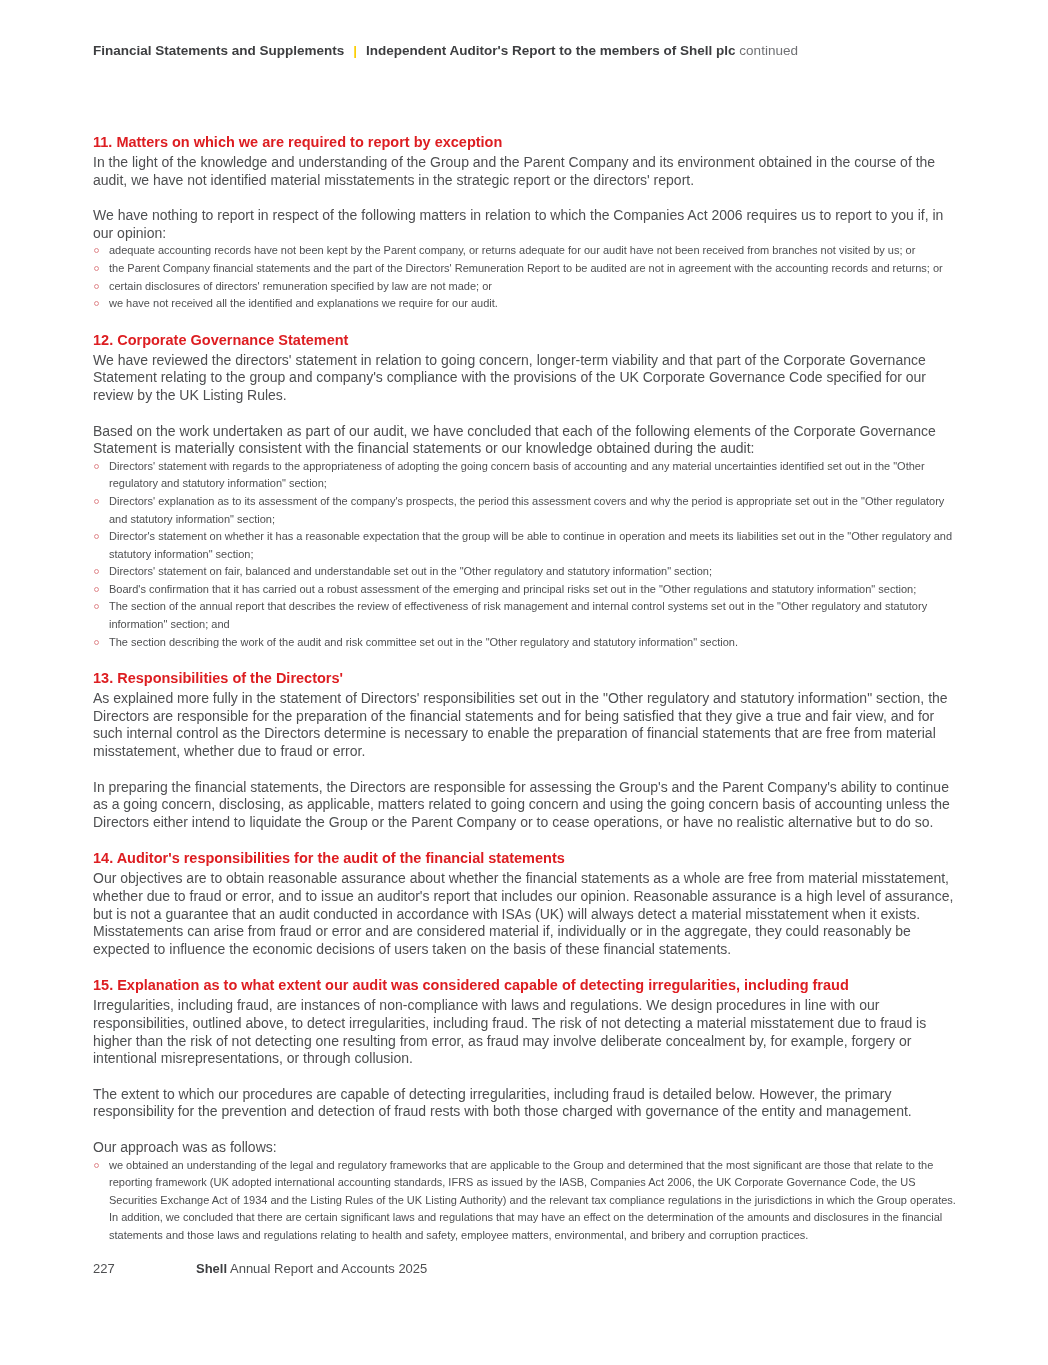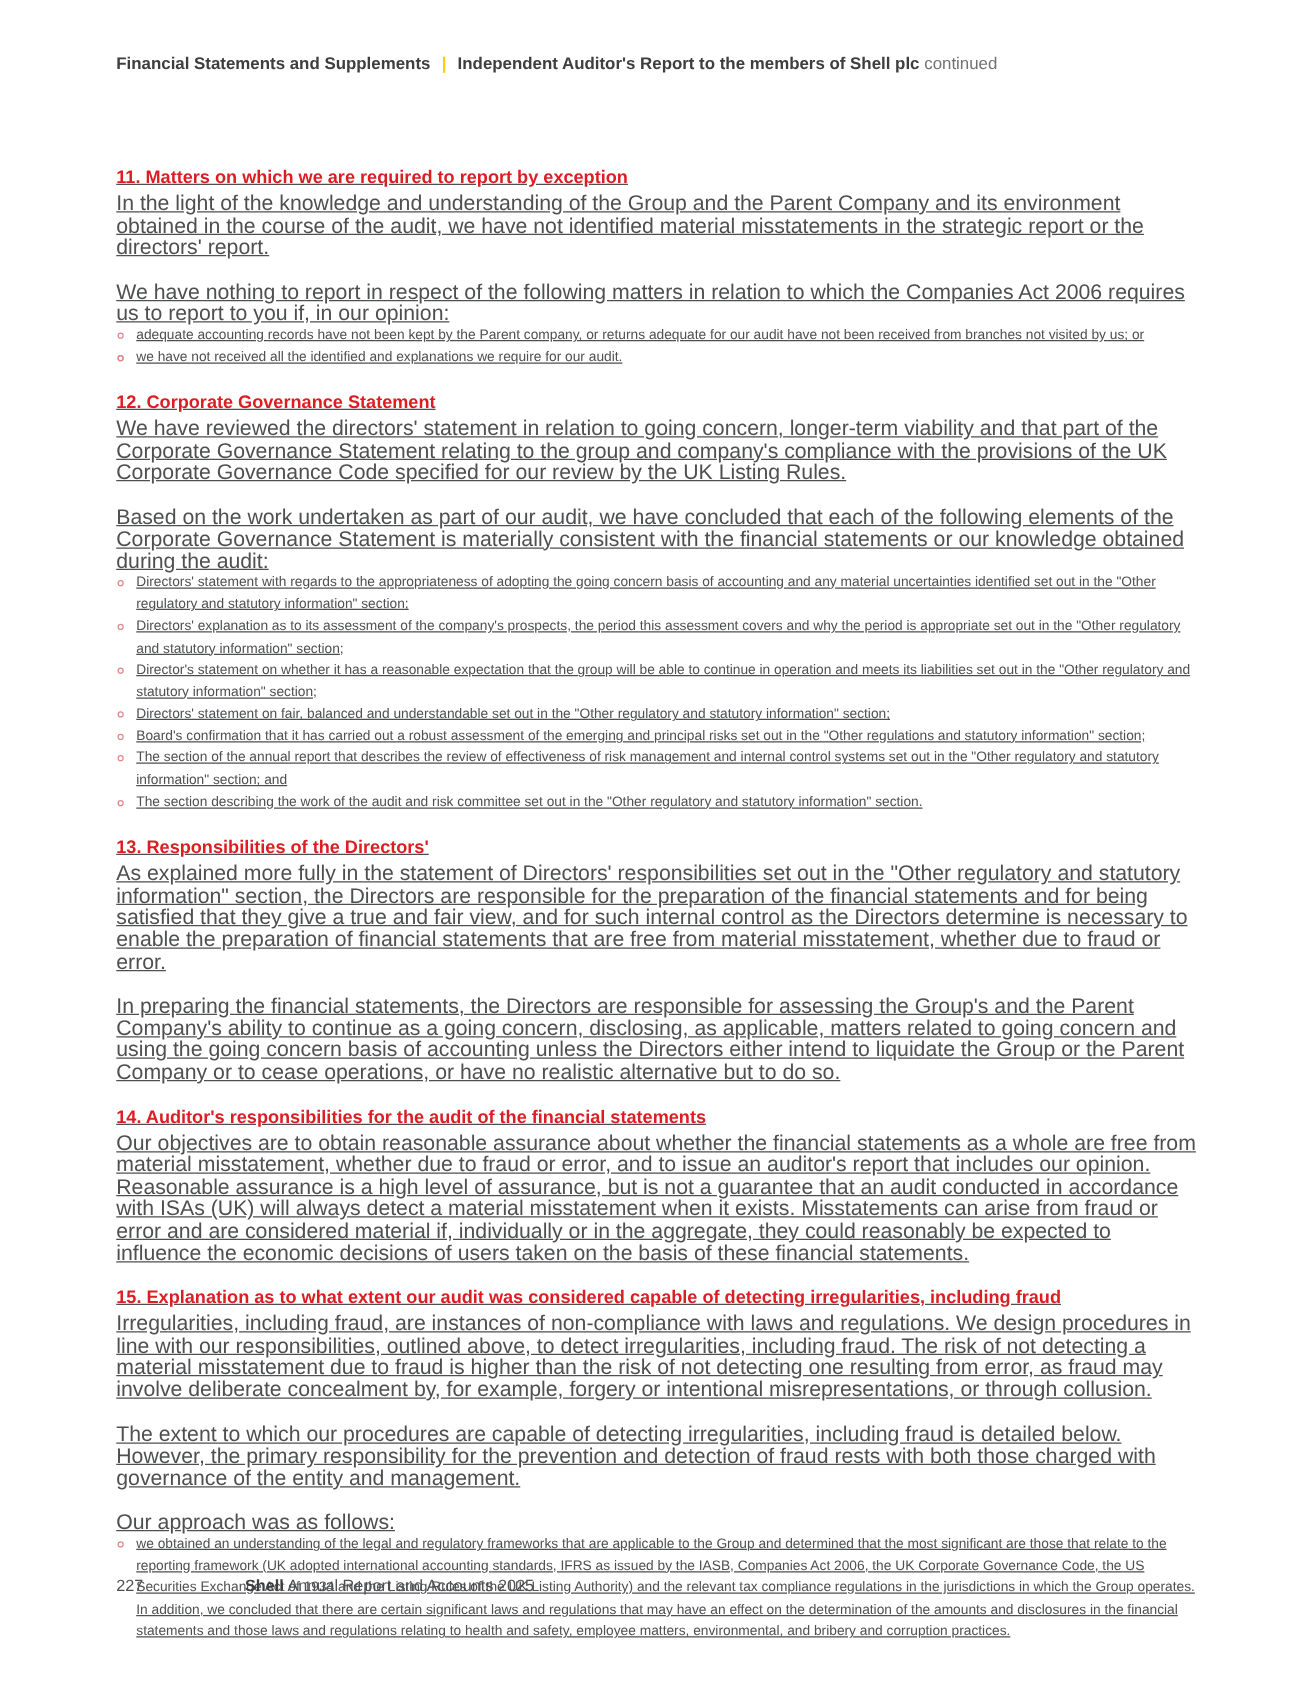--- a/index.html
+++ b/index.html
@@ -31,31 +31,31 @@
   }
   .hdr-left{font-weight:bold;}
   .hdr-sep{
     color:var(--accent-yellow);
     font-weight:bold;
     margin:0 9px;
   }
   .hdr-title{font-weight:bold;}
   .hdr-cont{font-weight:normal;color:var(--muted-gray);}
   
-  .doc-body{margin-top:74px;text-decoration:underline;}
+  .doc-body{margin-top:74px;}
   .section-heading{
     color:var(--heading-red);
     font-size:14.5px;
     line-height:18px;
     font-weight:bold;
     margin:6px 0 3px 0;
   }
   .report-section:first-child .section-heading{margin-top:0;}
   .body-paragraph{
-    font-size:17px;
+    font-size:14px;
     line-height:17.6px;
     margin:0 0 18px 0;
   }
   .body-paragraph.intro{margin-bottom:0;}
   .bullet-list{
     list-style:none;
     margin:0 0 18px 0;
     padding:0;
   }
   .bullet-item{
@@ -98,21 +98,22 @@
     <span class="hdr-cont">continued</span>
   </header>
 
   <main class="doc-body" id="report-body">
       <section class="report-section">
         <h2 class="section-heading">11. Matters on which we are required to report by exception</h2>
         <p class="body-paragraph">In the light of the knowledge and understanding of the Group and the Parent Company and its environment obtained in the course of the audit, we have not identified material misstatements in the strategic report or the directors' report.</p>
         <p class="body-paragraph intro">We have nothing to report in respect of the following matters in relation to which the Companies Act 2006 requires us to report to you if, in our opinion:</p>
         <ul class="bullet-list">
           <li class="bullet-item"><span class="bullet-dot"></span><span class="bullet-text">adequate accounting records have not been kept by the Parent company, or returns adequate for our audit have not been received from branches not visited by us; or</span></li>
-          <li class="bullet-item"><span class="bullet-dot"></span></li>
+          <li class="bullet-item"><span class="bullet-dot"></span><span class="bullet-text">the Parent Company financial statements and the part of the Directors' Remuneration Report to be audited are not in agreement with the accounting records and returns; or</span></li>
+          <li class="bullet-item"><span class="bullet-dot"></span><span class="bullet-text">certain disclosures of directors' remuneration specified by law are not made; or</span></li>
           <li class="bullet-item"><span class="bullet-dot"></span><span class="bullet-text">we have not received all the identified and explanations we require for our audit.</span></li>
         </ul>
       </section>
       <section class="report-section">
         <h2 class="section-heading">12. Corporate Governance Statement</h2>
         <p class="body-paragraph">We have reviewed the directors' statement in relation to going concern, longer-term viability and that part of the Corporate Governance Statement relating to the group and company's compliance with the provisions of the UK Corporate Governance Code specified for our review by the UK Listing Rules.</p>
         <p class="body-paragraph intro">Based on the work undertaken as part of our audit, we have concluded that each of the following elements of the Corporate Governance Statement is materially consistent with the financial statements or our knowledge obtained during the audit:</p>
         <ul class="bullet-list">
           <li class="bullet-item"><span class="bullet-dot"></span><span class="bullet-text">Directors' statement with regards to the appropriateness of adopting the going concern basis of accounting and any material uncertainties identified set out in the "Other regulatory and statutory information" section;</span></li>
           <li class="bullet-item"><span class="bullet-dot"></span><span class="bullet-text">Directors' explanation as to its assessment of the company's prospects, the period this assessment covers and why the period is appropriate set out in the "Other regulatory and statutory information" section;</span></li>

